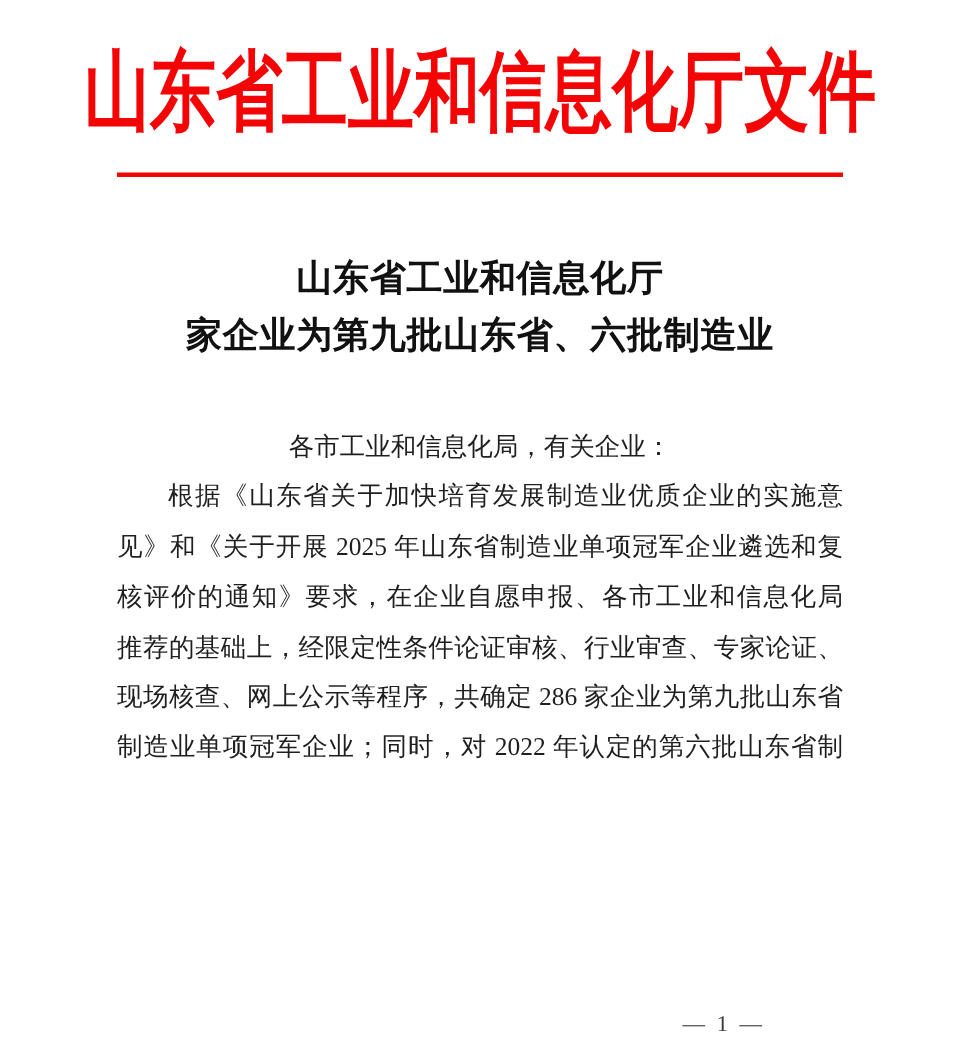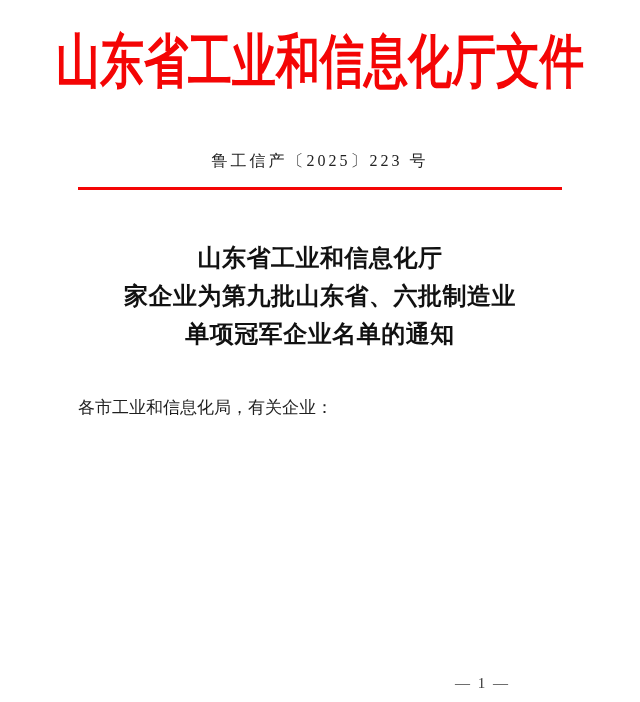--- a/index.html
+++ b/index.html
@@ -65,21 +65,21 @@
   }
   .doc-title .t-line { white-space: nowrap; font-family: Liberation Serif, serif; }
   
   .body-block {
     margin-top: 38px;
     font-size: 17px;
     line-height: 33.4px;
     color: #1f1f1f;
   }
   .salutation {
-    text-align: left;
+    text-align: center;
     white-space: nowrap;
   }
   .para-line {
     text-align: justify;
     text-align-last: justify;
     -moz-text-align-last: justify;
   }
   .para-line.indent { text-indent: 2em; }
   
   .page-number {
@@ -95,29 +95,35 @@
 </head>
 <body>
 
 <div class="page">
   <div class="content">
 
     <div class="masthead">
       <span class="masthead-text">山东省工业和信息化厅文件</span>
     </div>
 
-    <div class="doc-number">鲁工信产〔2025〕223 号</div>
 
     <div class="red-line"></div>
 
     <div class="doc-title">
       <div class="t-line">山东省工业和信息化厅</div>
       <div class="t-line">家企业为第九批山东省、六批制造业</div>
-      <div class="t-line">单项冠军企业名单的通知</div>
     </div>
 
     <div class="body-block">
       <div class="salutation">各市工业和信息化局，有关企业：</div>
+      <div>
+        <div class="para-line indent">根据《山东省关于加快培育发展制造业优质企业的实施意</div>
+        <div class="para-line">见》和《关于开展 2025 年山东省制造业单项冠军企业遴选和复</div>
+        <div class="para-line">核评价的通知》要求，在企业自愿申报、各市工业和信息化局</div>
+        <div class="para-line">推荐的基础上，经限定性条件论证审核、行业审查、专家论证、</div>
+        <div class="para-line">现场核查、网上公示等程序，共确定 286 家企业为第九批山东省</div>
+        <div class="para-line">制造业单项冠军企业；同时，对 2022 年认定的第六批山东省制</div>
+      </div>
     </div>
   </div>
 
   <div class="page-number">— 1 —</div>
 </div>
 
 </body></html>

